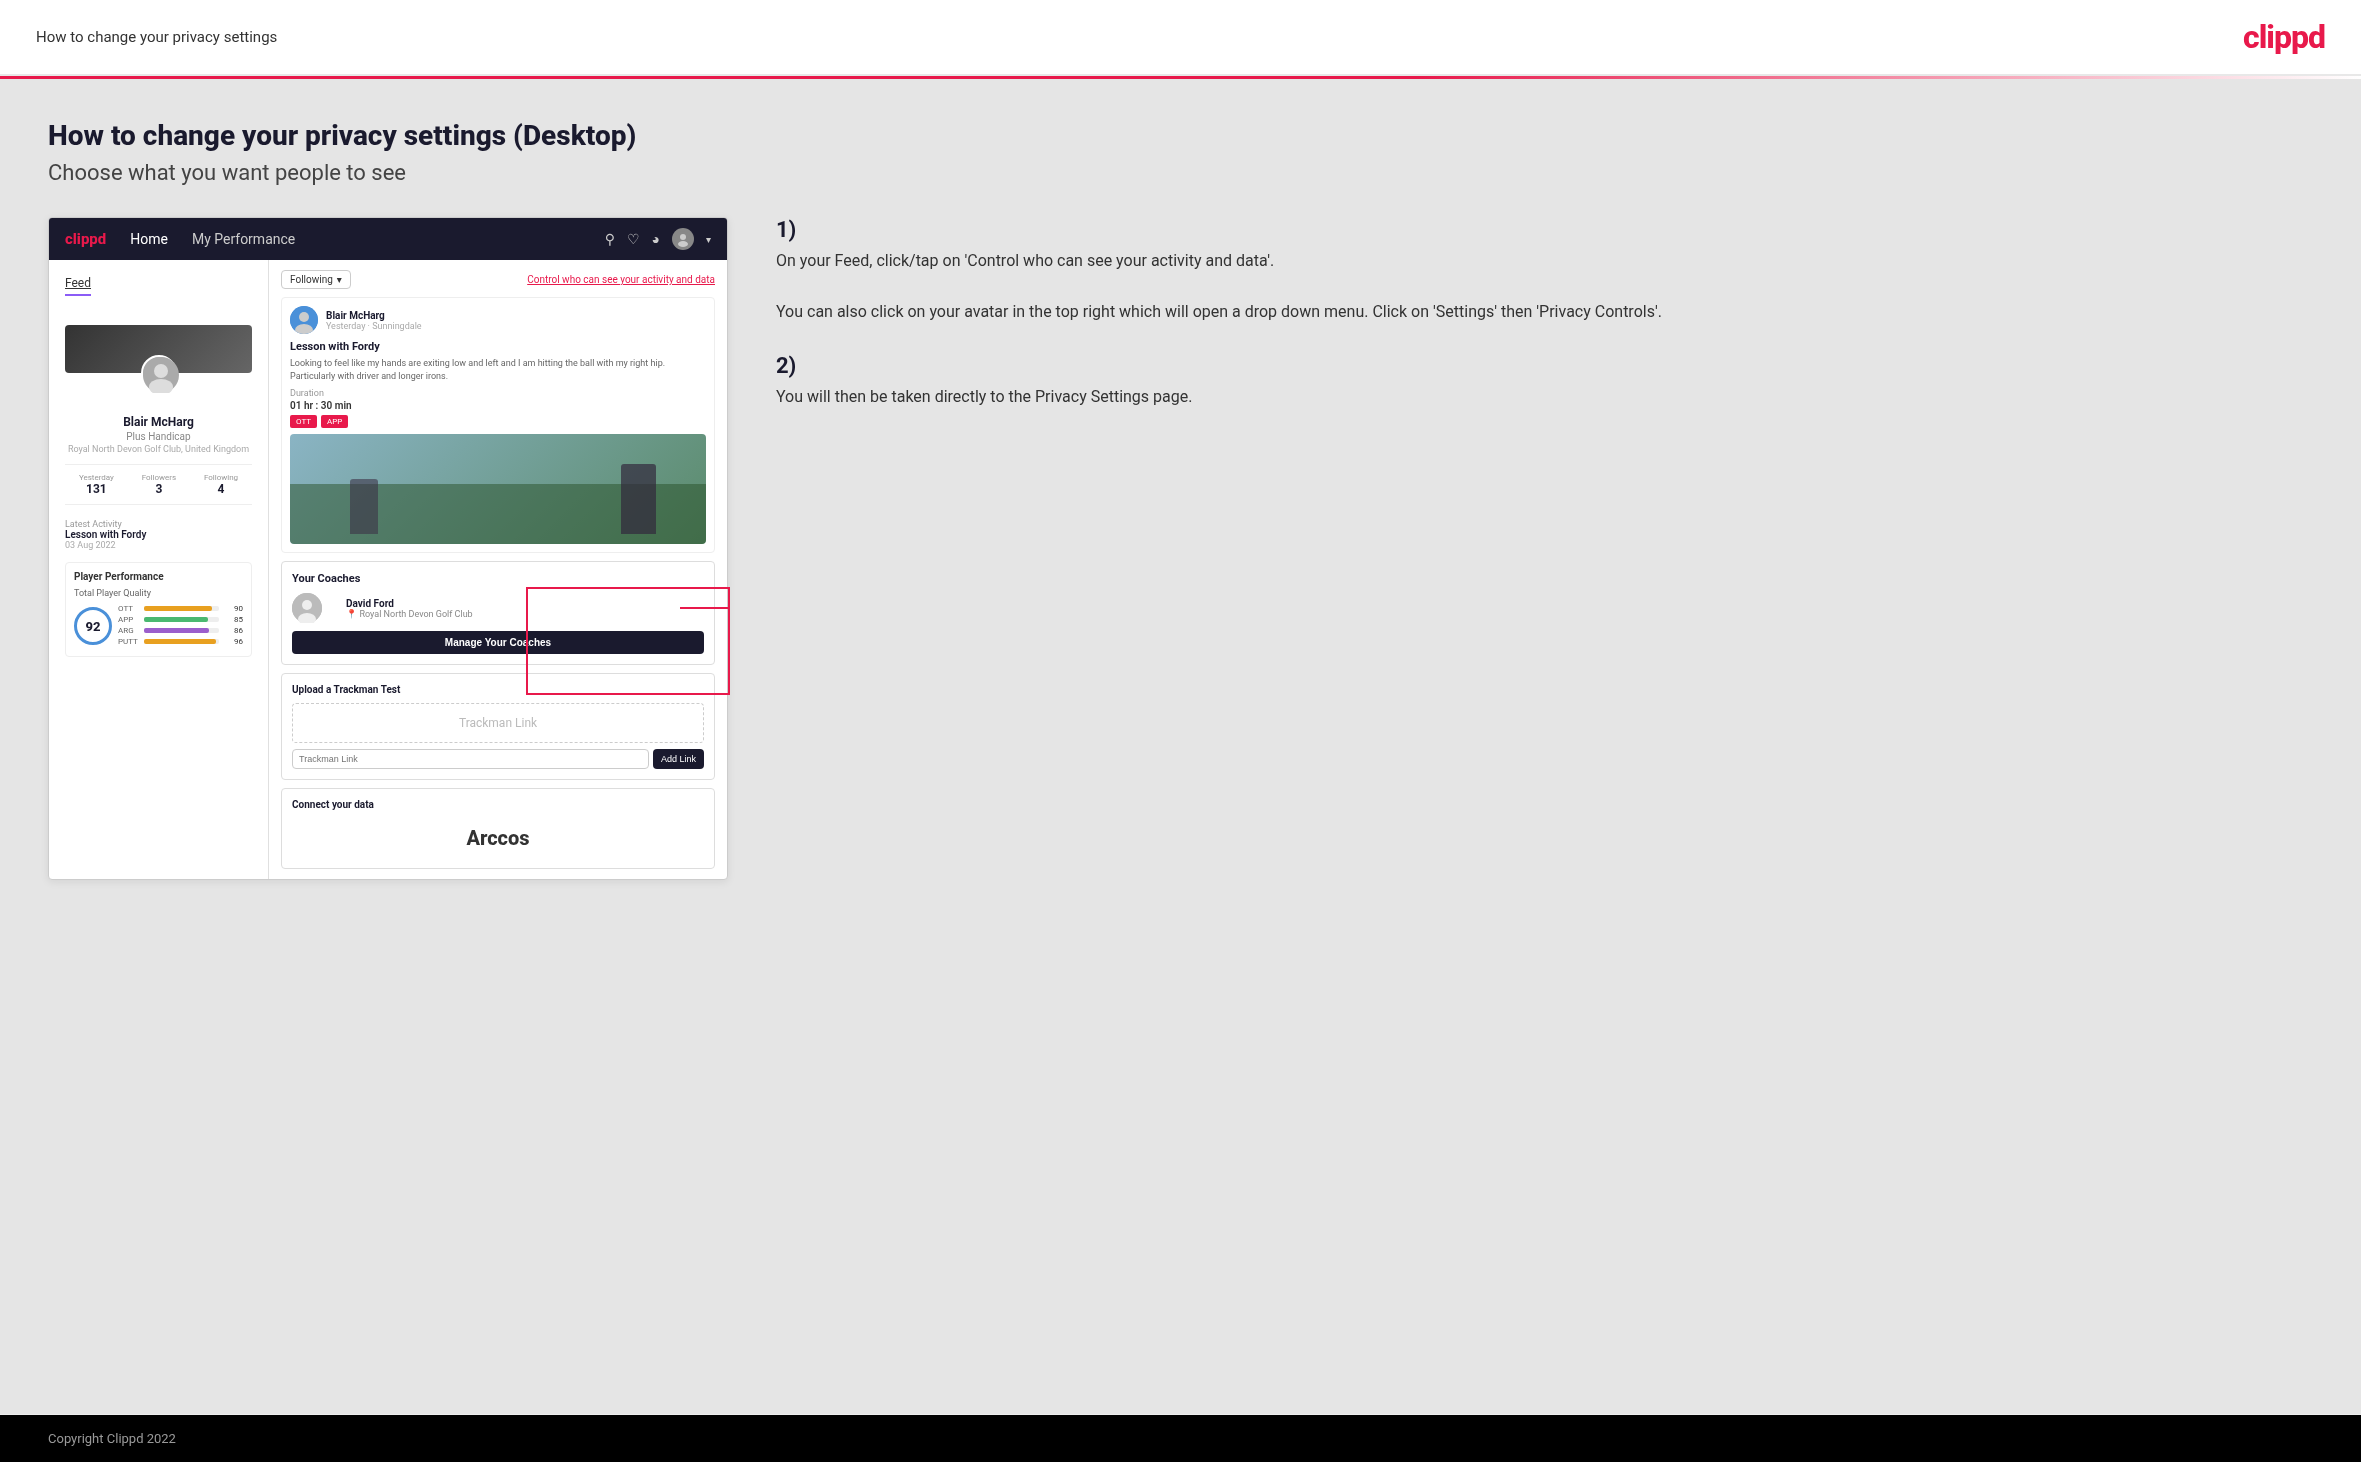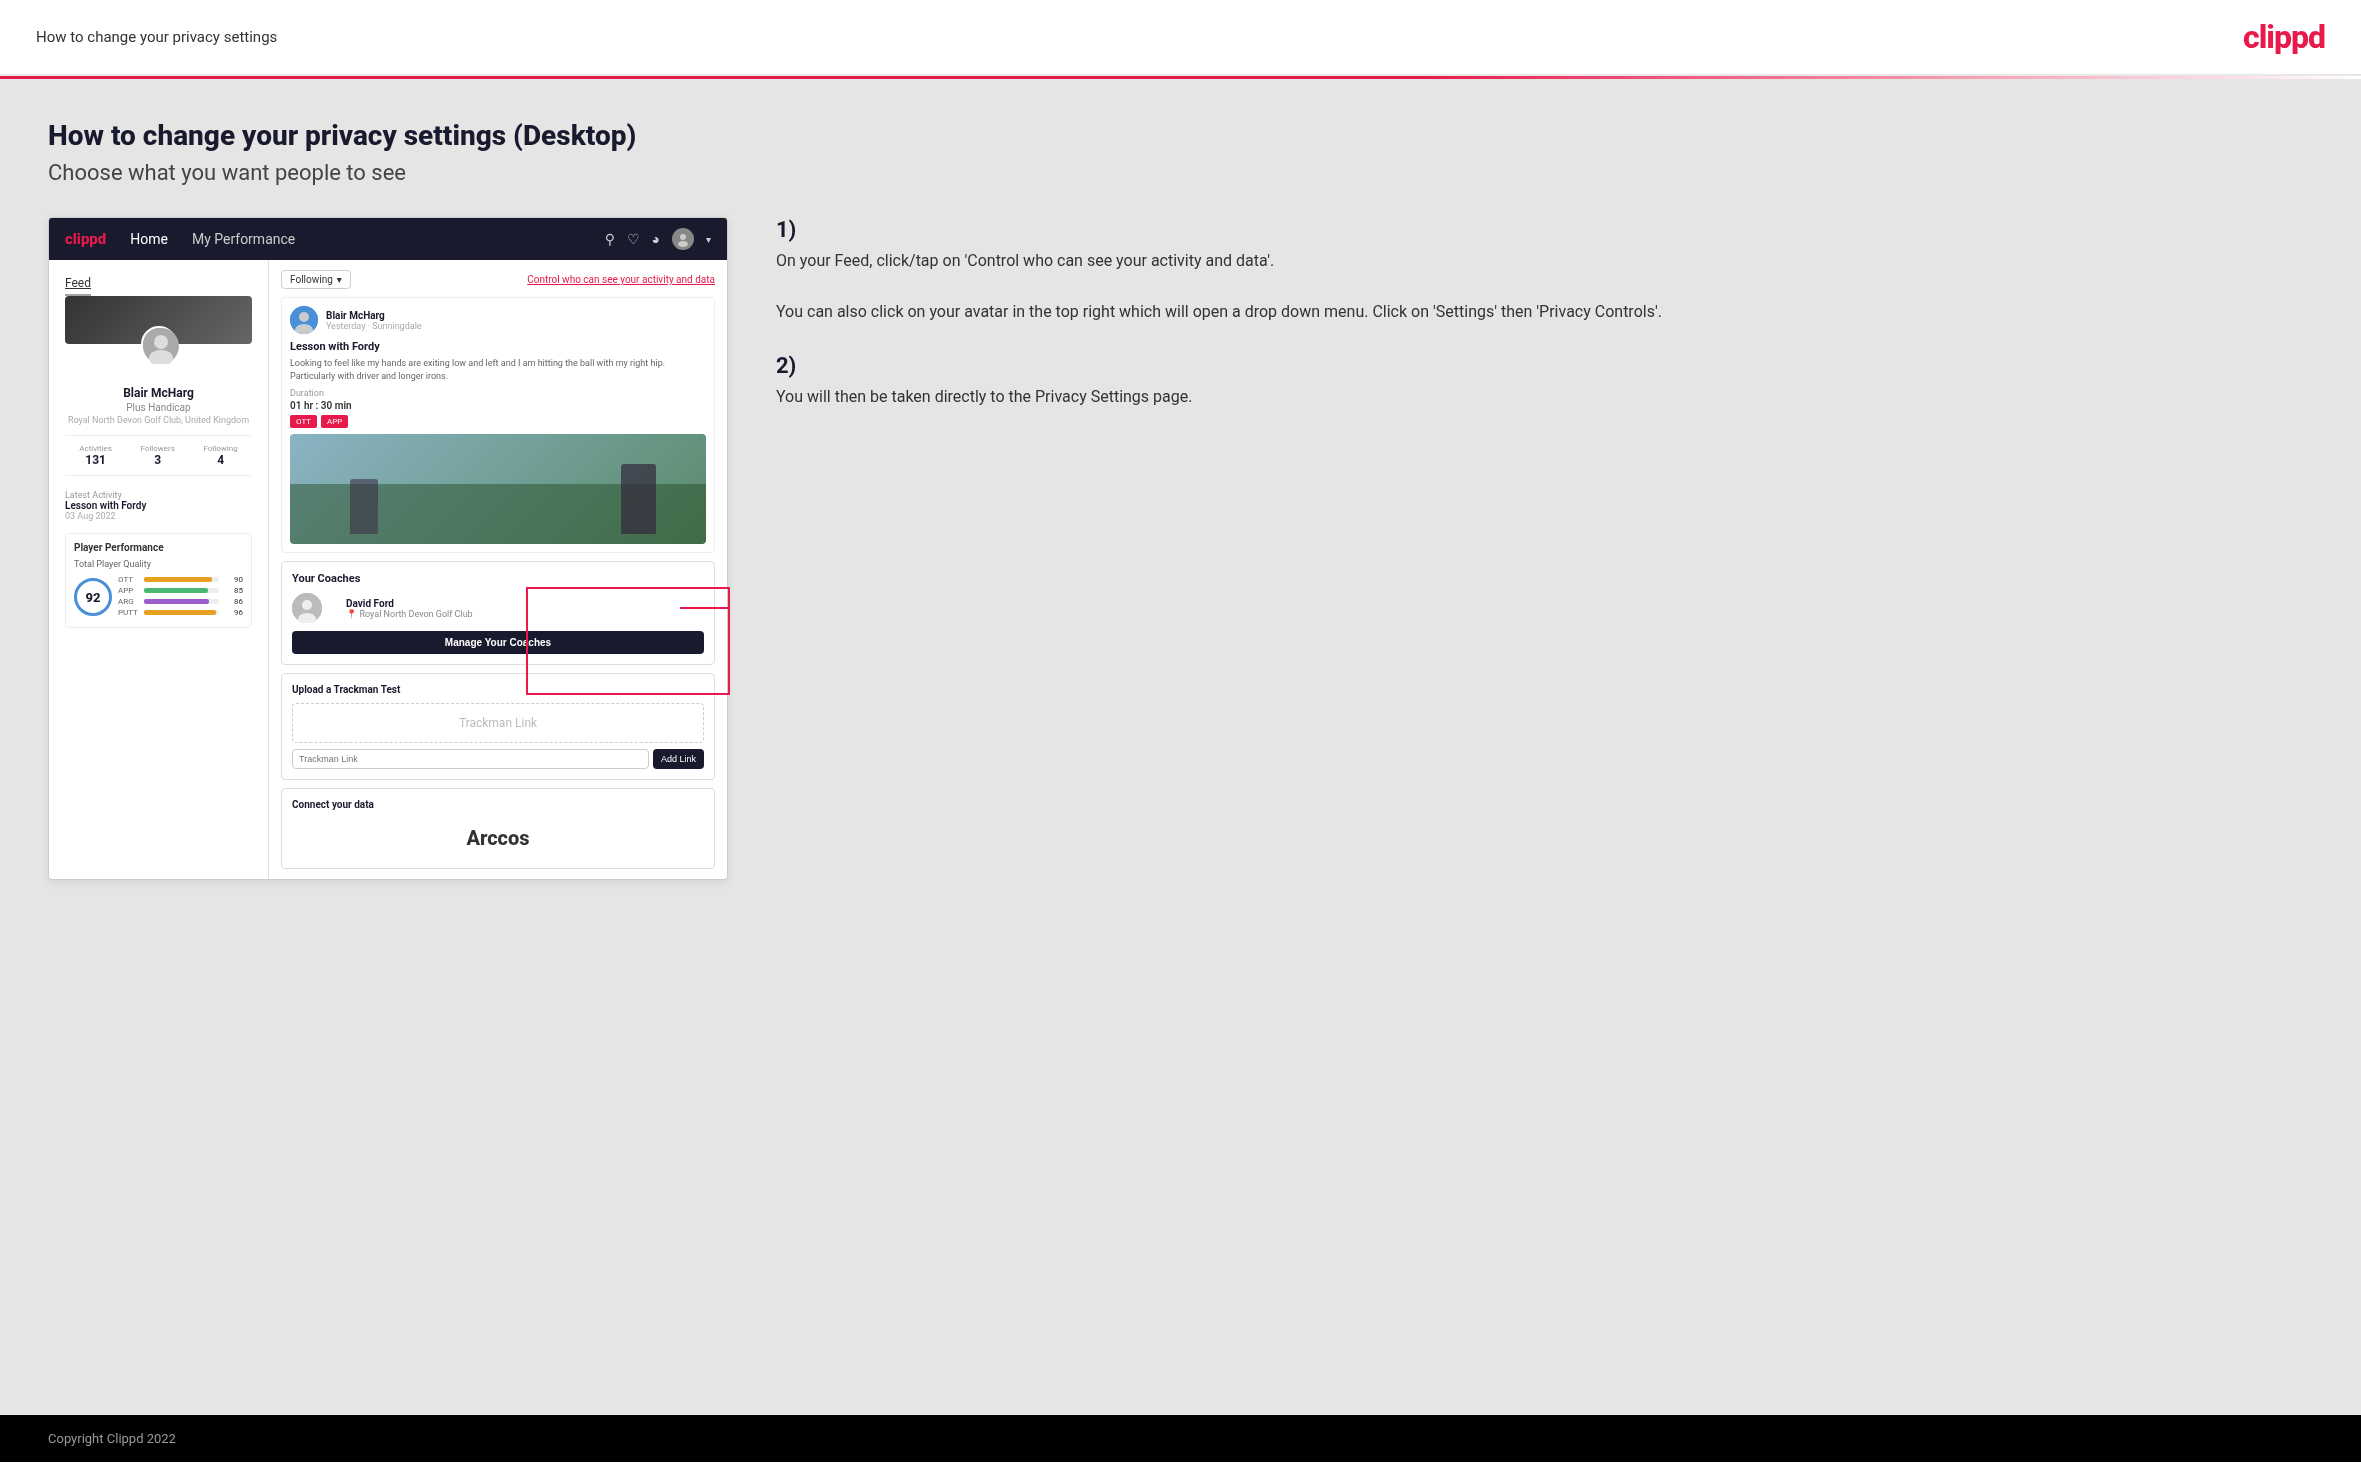--- a/index.html
+++ b/index.html
@@ -43,21 +43,21 @@
     .app-nav-icon { color: #ccc; font-size: 14px; }
     .app-avatar-nav { width: 22px; height: 22px; border-radius: 50%; background: #888; display: flex; align-items: center; justify-content: center; }
 
     
     .app-body { display: flex; }
 
     
     .app-sidebar {
       width: 220px; flex-shrink: 0; border-right: 1px solid #e0e0e0; padding: 12px 16px;
     }
-    .feed-tab { font-size: 12px; color: #333; padding: 4px 0; border-bottom: 2px solid #a3a3a3; display: inline-block; margin-bottom: 0; text-decoration: underline; }
+    .feed-tab { font-size: 12px; color: #333; padding: 4px 0; border-bottom: 2px solid #8b5cf6; display: inline-block; margin-bottom: 29px; text-decoration: underline; }
 
     .profile-card { text-align: center; }
     .profile-banner { height: 48px; background: linear-gradient(135deg, #333 0%, #666 100%); border-radius: 4px; position: relative; margin-bottom: 20px; }
     .profile-avatar { width: 36px; height: 36px; border-radius: 50%; background: #aaa; border: 2px solid #fff; position: absolute; bottom: -18px; left: 50%; transform: translateX(-50%); }
     .profile-name { font-size: 12px; font-weight: 700; color: #1a1a2e; margin-bottom: 2px; }
     .profile-tag { font-size: 10px; color: #888; margin-bottom: 2px; }
     .profile-club { font-size: 9px; color: #aaa; margin-bottom: 10px; }
     .profile-stats { display: flex; justify-content: space-around; border-top: 1px solid #eee; border-bottom: 1px solid #eee; padding: 8px 0; margin-bottom: 8px; }
     .stat-col { text-align: center; }
     .stat-label { font-size: 8px; color: #999; }
@@ -187,21 +187,21 @@
                       <ellipse cx="18" cy="30" rx="12" ry="8" fill="#ddd"></ellipse>
                     </svg>
                 </div>
               </div>
               <div style="height:22px;"></div>
               <div class="profile-name">Blair McHarg</div>
               <div class="profile-tag">Plus Handicap</div>
               <div class="profile-club">Royal North Devon Golf Club, United Kingdom</div>
               <div class="profile-stats">
                 <div class="stat-col">
-                  <div class="stat-label">Activities</div>
+                  <div class="stat-label">Yesterday</div>
                   <div class="stat-val">131</div>
                 </div>
                 <div class="stat-col">
                   <div class="stat-label">Followers</div>
                   <div class="stat-val">3</div>
                 </div>
                 <div class="stat-col">
                   <div class="stat-label">Following</div>
                   <div class="stat-val">4</div>
                 </div>

